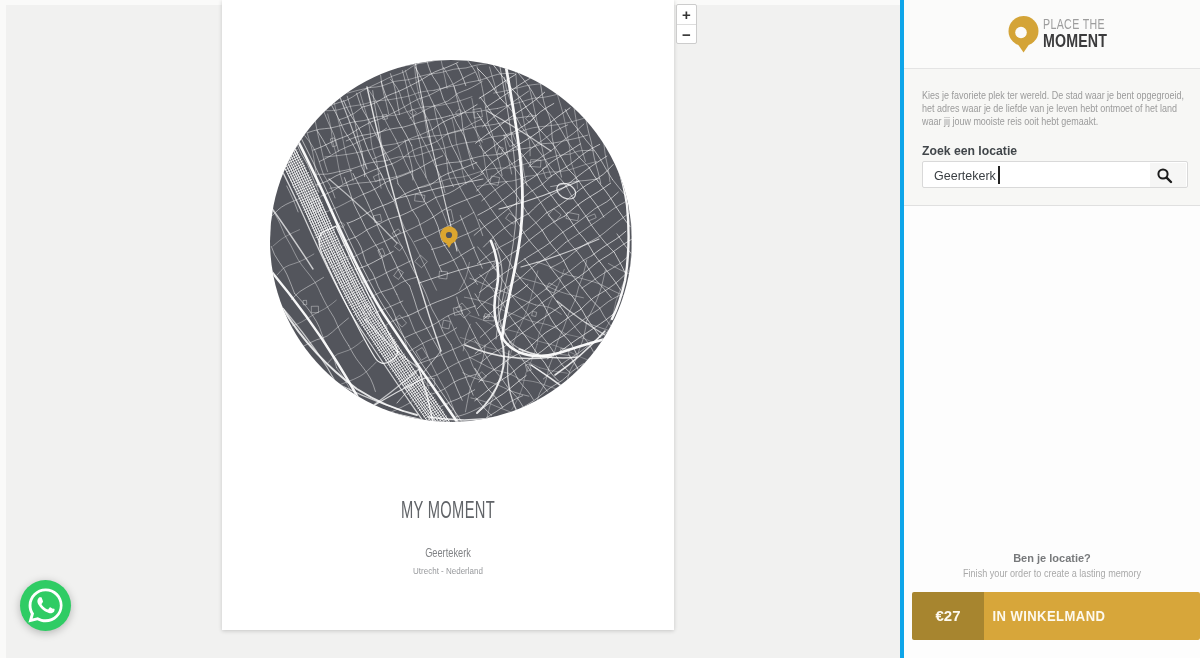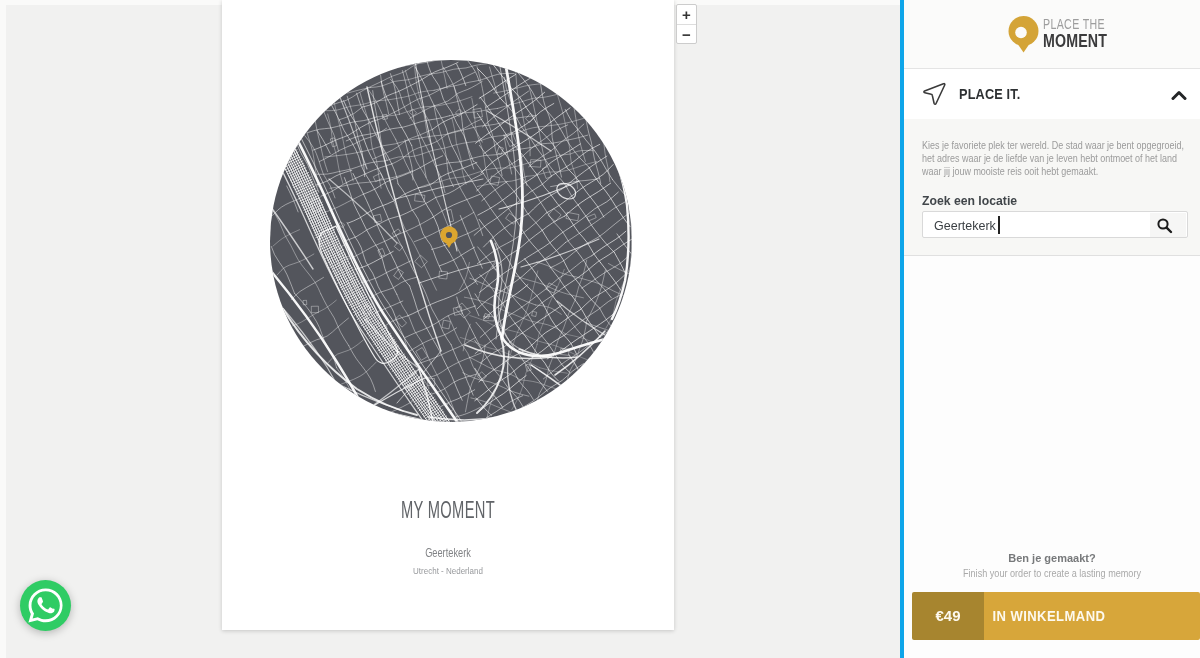--- a/index.html
+++ b/index.html
@@ -595,41 +595,32 @@
   <div class="side">
     <div class="logo">
       <svg width="300" height="68" viewBox="0 0 300 68">
         <circle cx="119.5" cy="31" r="15" fill="#d4a437"></circle>
         <path d="M 114 44.5 L 125 44.5 L 119.5 52.5 Z" fill="#d4a437"></path>
         <circle cx="117" cy="32.5" r="5.8" fill="#fbfbfa"></circle>
         <text transform="translate(139,29) scale(0.686,1)" font-size="15.5" fill="#9d9d9d" letter-spacing="0.5" font-family="Liberation Sans,sans-serif">PLACE THE</text>
         <text transform="translate(139,46.5) scale(0.79,1)" font-size="18" font-weight="bold" fill="#3b3b3c" letter-spacing="0.2" font-family="Liberation Sans,sans-serif">MOMENT</text>
       </svg>
     </div>
-    <div class="hdr h1">
-      <svg class="ic" width="25" height="25" viewBox="0 0 24 24" fill="none" stroke="#3a3a3a" stroke-width="1.5" stroke-linejoin="round">
-          <path d="M 20.6,2.7 C 21.5,2.2 22.2,3.0 21.8,3.8 L 13.5,21.6 C 13.0,22.7 11.9,22.5 11.6,21.4 L 9.9,13.8 C 9.8,13.3 9.4,12.9 8.9,12.8 L 2.7,11.3 C 1.6,11.1 1.5,10.0 2.5,9.5 Z"></path>
-        </svg>
-      <div class="tt" style="transform:scaleX(.82)">PLACE IT.</div>
-      <svg class="ch" width="16" height="10" viewBox="0 0 16 10">
-          <path d="M2 8.5 L8 2.5 L14 8.5" fill="none" stroke="#232527" stroke-width="3" stroke-linecap="round" stroke-linejoin="round"></path>
-        </svg>
-    </div>
     <div class="panel">
       <div class="desc">Kies je favoriete plek ter wereld. De stad waar je bent opgegroeid,<br>het adres waar je de liefde van je leven hebt ontmoet of het land<br>waar jij jouw mooiste reis ooit hebt gemaakt.</div>
       <div class="lbl">Zoek een locatie</div>
       <div class="inp">
         <div style="position:absolute;right:1px;top:1px;width:36px;height:23.5px;background:#f6f6f5"></div>
           <span class="tx">Geertekerk</span>
           <span class="cur"></span>
         <svg width="17" height="17" viewBox="0 0 17 17">
             <circle cx="7" cy="7" r="4.6" fill="none" stroke="#1c1c1c" stroke-width="2"></circle>
             <line x1="10.6" y1="10.6" x2="15" y2="15" stroke="#1c1c1c" stroke-width="2.4" stroke-linecap="round"></line>
           </svg>
       </div>
     </div>
-    <div class="bottomtxt bt1">Ben je gemaakt?</div>
+    <div class="bottomtxt bt1">Ben je locatie?</div>
     <div class="bottomtxt bt2">Finish your order to create a lasting memory</div>
     <div class="cart">
-        <div class="price">€49</div>
+        <div class="price">€27</div>
         <div class="addc"><span>IN WINKELMAND</span></div>
       </div>
   </div>
 </div>
 </body></html>

